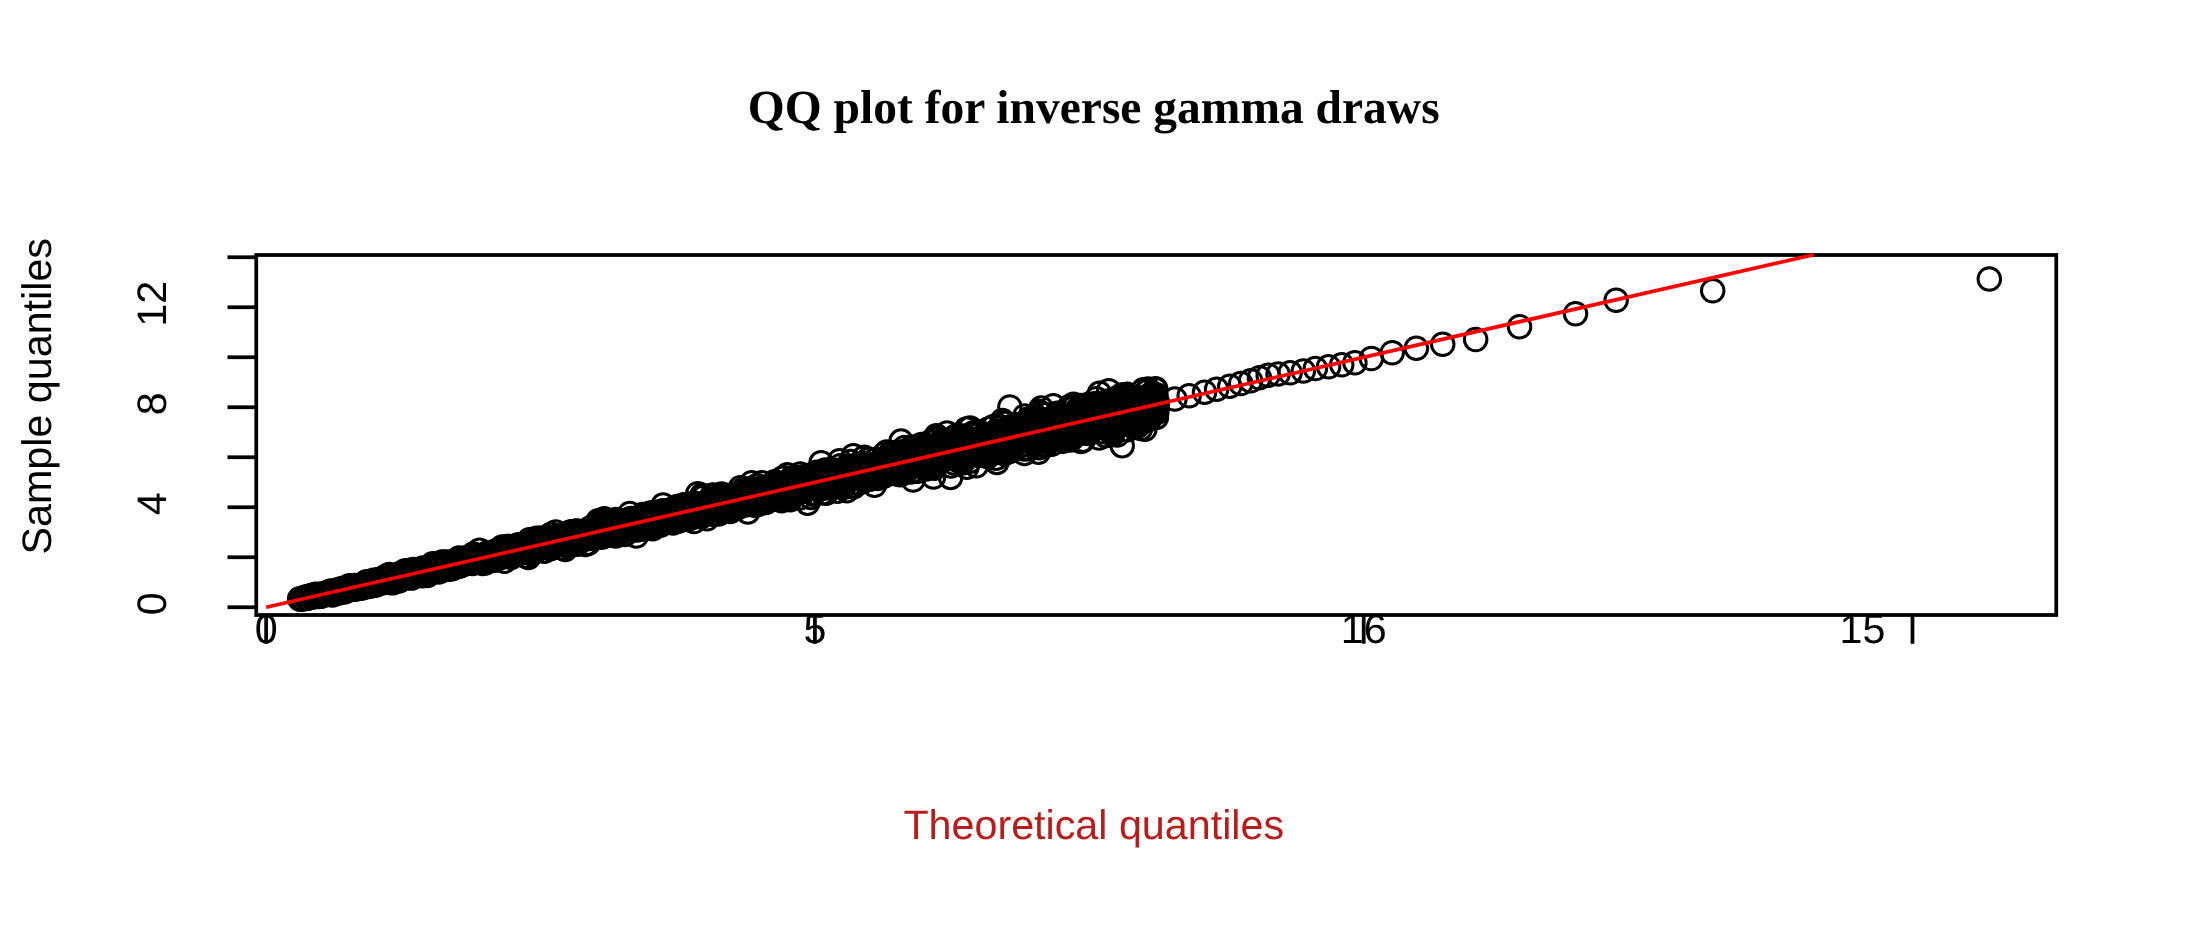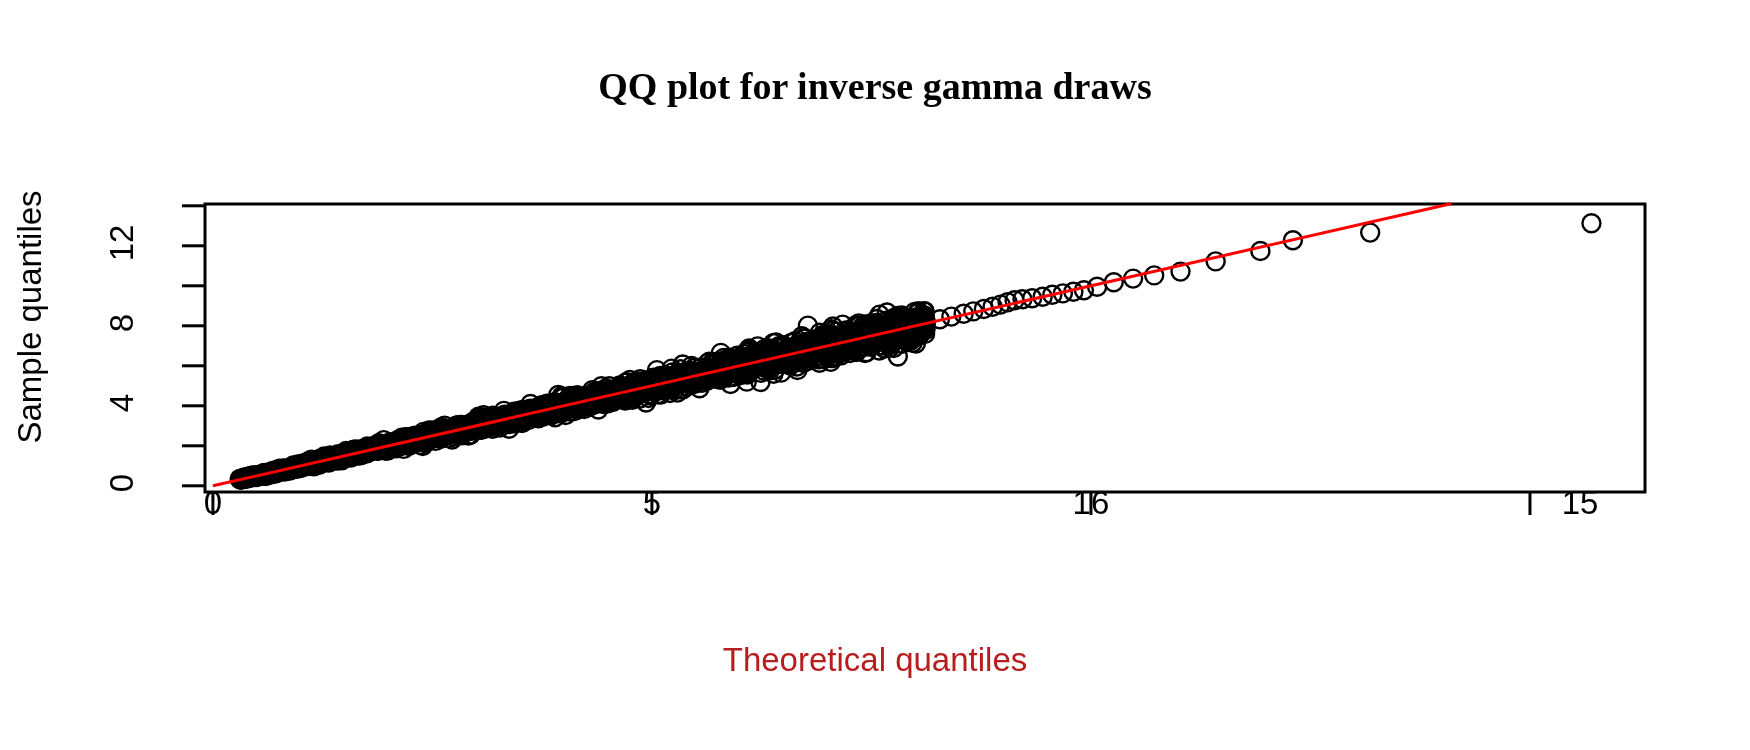--- a/index.html
+++ b/index.html
@@ -2120,21 +2120,21 @@
         <circle cx="1591.44" cy="223.20" r="9"></circle>
       </g>
 
     <line id="ref-line" stroke="#ff0000" stroke-width="3" x1="212.90243902439025" y1="485.8" x2="1450.9512195121952" y2="203.8"></line>
   </svg>
 
   <div id="x-tick-labels">
       <div class="xlab" style="left: 152.902px; top: 484px; width: 120px;">0</div>
       <div class="xlab" style="left: 591.927px; top: 484px; width: 120px;">5</div>
       <div class="xlab" style="left: 1030.95px; top: 484px; width: 120px;">16</div>
-      <div class="xlab" style="left: 1520px; top: 484px; width: 120px;">15</div>
+      <div class="xlab" style="left: 1430px; top: 484px; width: 120px;">15</div>
     </div>
 
   <div id="y-tick-labels">
       <div class="ylab" style="left: 86px; top: 463.8px; width: 72px;">0</div>
       <div class="ylab" style="left: 86px; top: 383.8px; width: 72px;">4</div>
       <div class="ylab" style="left: 86px; top: 303.8px; width: 72px;">8</div>
       <div class="ylab" style="left: 86px; top: 223.8px; width: 72px;">12</div>
     </div>
 
   <div class="axis-title-x">Theoretical quantiles</div>

